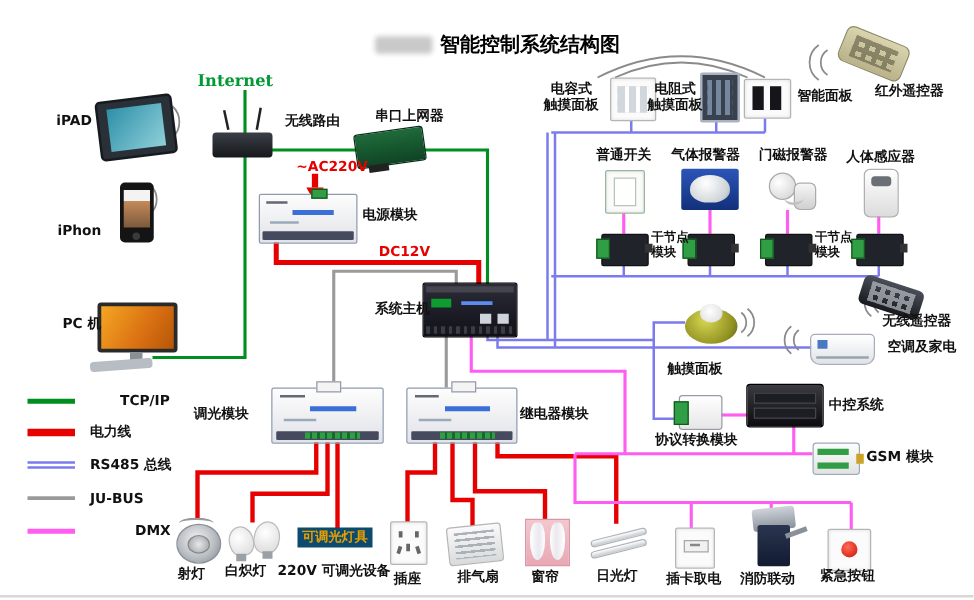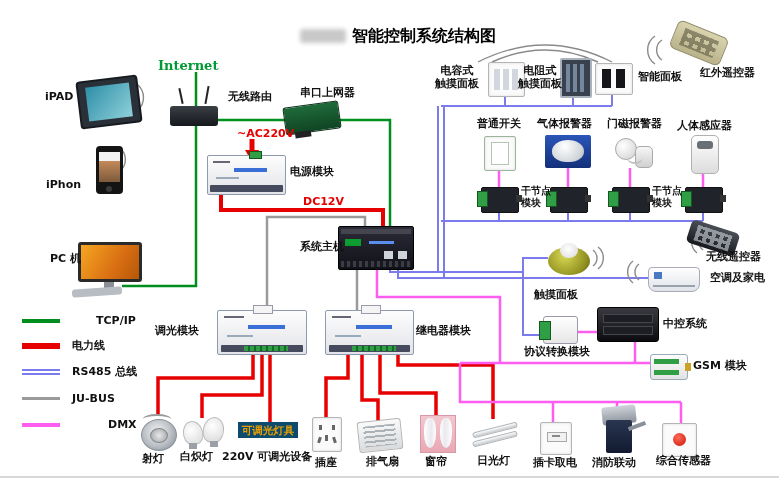--- a/index.html
+++ b/index.html
@@ -366,15 +366,15 @@
   <div class="dev" style="left:596px;top:406px;width:48px;height:47px;">
     <div style="position:absolute;left:6px;top:0;width:34px;height:18px;background:linear-gradient(#cfd4da,#8a909a);border-radius:3px;transform:rotate(-6deg);"></div>
     <div style="position:absolute;left:10px;top:14px;width:26px;height:33px;background:linear-gradient(#2a3550,#111a30);border-radius:2px;"></div>
     <div style="position:absolute;right:-2px;top:18px;width:18px;height:4px;background:#8a909a;transform:rotate(-20deg);"></div>
   </div>
   <div class="lbl" style="left:592px;top:456px;">消防联动</div>
 
   <div class="plate" style="left:662px;top:423px;width:33px;height:32px;">
     <div style="position:absolute;left:10px;top:9px;width:13px;height:13px;border-radius:50%;background:radial-gradient(circle at 40% 35%,#ff6a5a,#cc1100);"></div>
   </div>
-  <div class="lbl" style="left:656px;top:454px;">综合传感器</div>
+  <div class="lbl" style="left:656px;top:454px;">紧急按钮</div>
 
 </div>
 
 </body></html>

